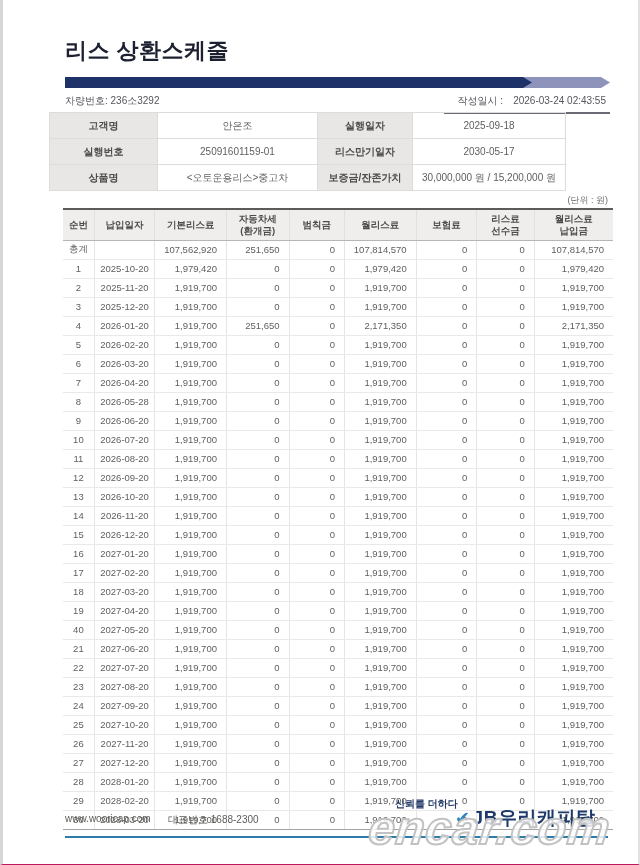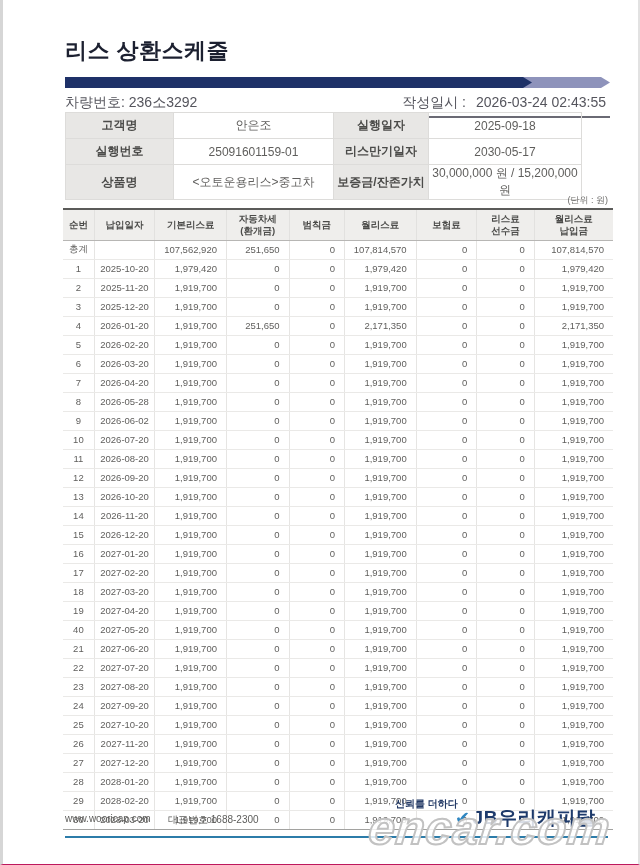--- a/index.html
+++ b/index.html
@@ -35,33 +35,33 @@
     position:absolute;top:0;height:11px;left:300px;width:245px;
     background:var(--light-arrow);
     clip-path:polygon(0 0,calc(100% - 9px) 0,100% 50%,calc(100% - 9px) 100%,0 100%);
   }
   .arrowbar .dark{
     position:absolute;top:0;height:11px;left:0;width:467px;
     background:var(--navy);
     clip-path:polygon(0 0,calc(100% - 9px) 0,100% 50%,calc(100% - 9px) 100%,0 100%);
   }
   
-  .meta{position:absolute;left:62px;right:28px;top:92px;height:20px;font-size:14px;color:#55555d;}
+  .meta{position:absolute;left:62px;right:28px;top:92px;height:20px;font-size:10px;color:#55555d;}
   .meta .vehicle{position:absolute;left:0;top:2px;}
   .meta .created{
     position:absolute;right:0;top:0;
     padding:2px 4px 4px 14px;
     border-bottom:2px solid #6a6a74;
   }
   .meta .created .lbl{margin-right:10px;}
   
   .info-table{
-    position:absolute;left:62px;top:112px;
+    position:absolute;left:46px;top:112px;
     width:516px;border-collapse:collapse;table-layout:fixed;
-    font-size:12px;color:var(--cell-ink);
+    font-size:10px;color:var(--cell-ink);
     border-top:1px solid #c6c5c3;
   }
   .info-table td{
     height:26px;text-align:center;vertical-align:middle;
     border:1px solid #dddcda;
   }
   .info-table td.lbl{background:var(--label-bg);font-weight:bold;color:#4b4b49;}
   
   .unit-note{position:absolute;right:30px;top:194px;font-size:9px;color:#6c6b69;}
   
@@ -278,21 +278,21 @@
           <td class="c2">1,919,700</td>
           <td class="c3">0</td>
           <td class="c4">0</td>
           <td class="c5">1,919,700</td>
           <td class="c6">0</td>
           <td class="c7">0</td>
           <td class="c8">1,919,700</td>
         </tr>
         <tr>
           <td class="c0">9</td>
-          <td class="c1">2026-06-02</td>
+          <td class="c1">2026-06-20</td>
           <td class="c2">1,919,700</td>
           <td class="c3">0</td>
           <td class="c4">0</td>
           <td class="c5">1,919,700</td>
           <td class="c6">0</td>
           <td class="c7">0</td>
           <td class="c8">1,919,700</td>
         </tr>
         <tr>
           <td class="c0">10</td>

